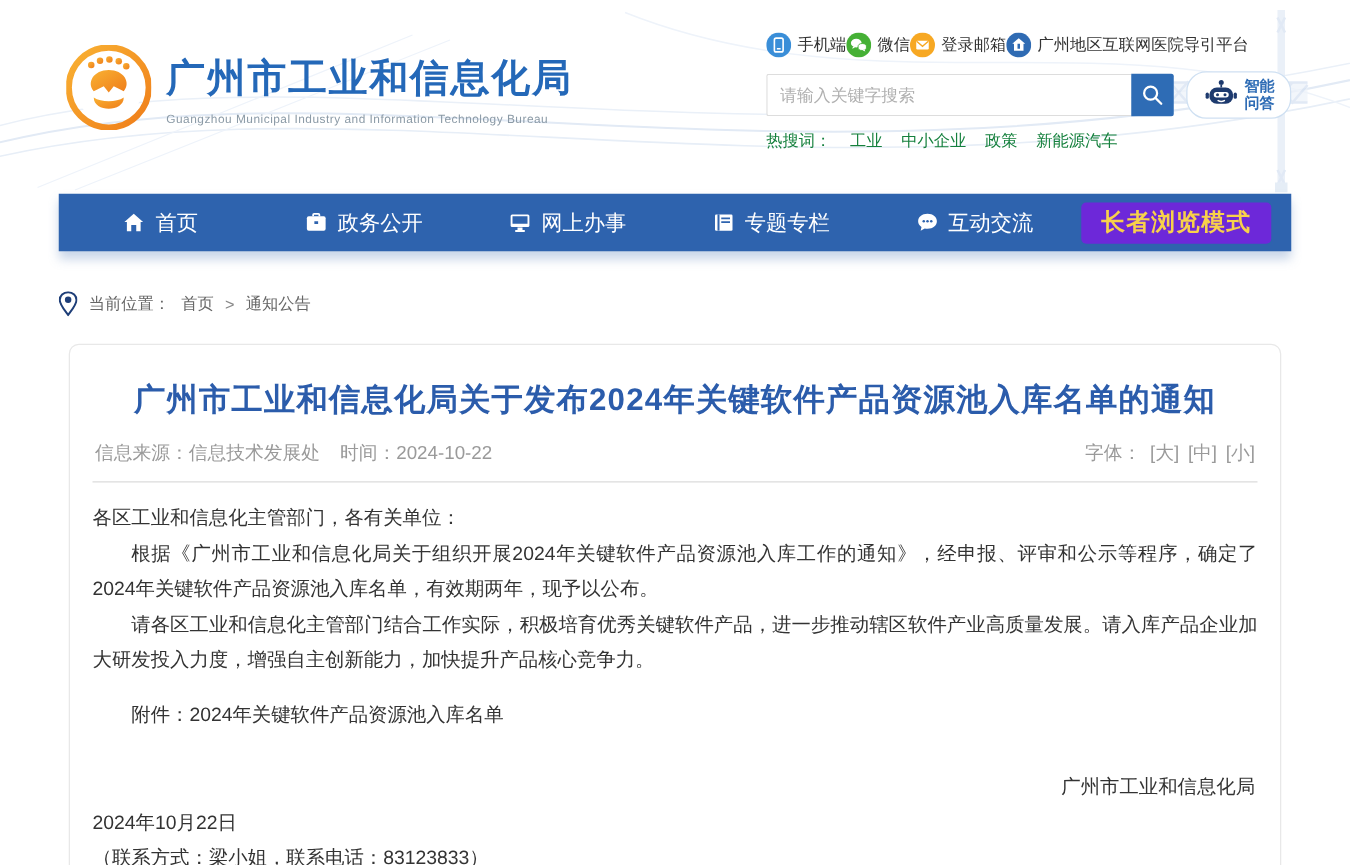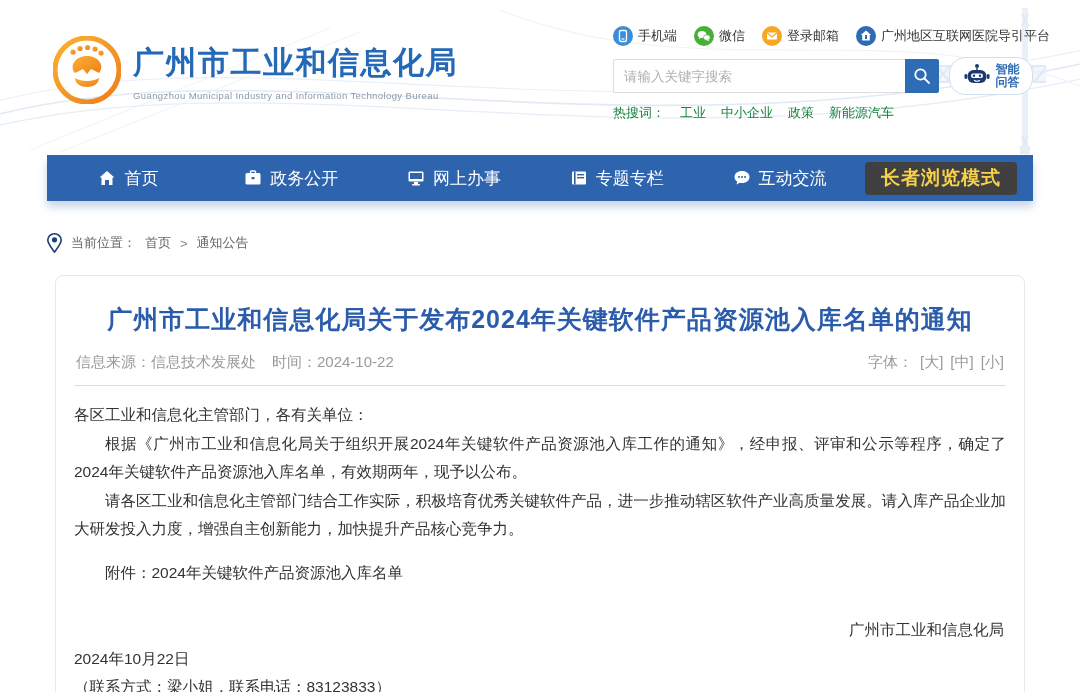--- a/index.html
+++ b/index.html
@@ -16,21 +16,21 @@
   .crane-decor { position:absolute; right:28px; top:6px; pointer-events:none; opacity:.75; }
   .header-inner { position:relative; height:100%; margin:0 47px; }
 
   .logo-row { position:absolute; left:6px; top:36px; display:flex; align-items:flex-start; }
   .emblem { width:68px; height:68px; flex:0 0 auto; }
   .titles { margin-left:12px; padding-top:6px; }
   .site-title { font-size:31px; font-weight:bold; color:#2468b8; letter-spacing:1.5px; white-space:nowrap; }
   .site-subtitle { margin-top:6px; font-size:9.5px; color:#8b9aa6; letter-spacing:.4px; white-space:nowrap; }
 
   .header-right { position:absolute; right:0; top:26px; width:420px; }
-  .quick-links { display:flex; align-items:center; gap:17px; font-size:13px; color:#333; white-space:nowrap; }
+  .quick-links { display:flex; align-items:center; font-size:13px; color:#333; white-space:nowrap; }
   .quick-link { display:flex; align-items:center; gap:5px; cursor:pointer; }
   .quick-link svg { display:block; }
 
   .search-row { margin-top:11px; display:flex; align-items:center; }
   .search-input {
     flex:1; height:34px; border:1px solid #ddd; border-right:none; border-radius:2px 0 0 2px;
     padding:0 10px; font-size:13.5px; color:#be185d; outline:none;
     font-family:"Liberation Sans","DejaVu Sans",sans-serif;
   }
   .search-input::placeholder { color:#b0b0b0; }
@@ -47,21 +47,21 @@
   .main-nav {
     margin:0 47px; height:46px; background:#2e63ae;
     display:flex; align-items:center;
     box-shadow:0 6px 8px rgba(110,145,195,.38);
     position:relative; z-index:2;
   }
   .nav-item { flex:1; height:100%; display:flex; align-items:center; justify-content:center; gap:8px;
     color:#fff; font-size:17px; cursor:pointer; white-space:nowrap; }
   .nav-item svg { display:block; }
   .elder-btn { flex:0 0 auto; width:152px; height:33px; margin:0 16px 0 4px;
-    background:#404040; border:none; border-radius:4px; cursor:pointer;
+    background:#6d28d9; border:none; border-radius:4px; cursor:pointer;
     color:#f8d14a; font-size:19px; font-weight:bold; letter-spacing:1px;
     display:flex; align-items:center; justify-content:center;
     font-family:"Liberation Sans","DejaVu Sans",sans-serif;
   }
 
   
   .breadcrumb { margin:32px 47px 0; display:flex; align-items:center; gap:9px; font-size:13px; color:#666; }
   .breadcrumb a { color:#666; text-decoration:none; cursor:pointer; }
   .crumb-sep { color:#888; }
 

